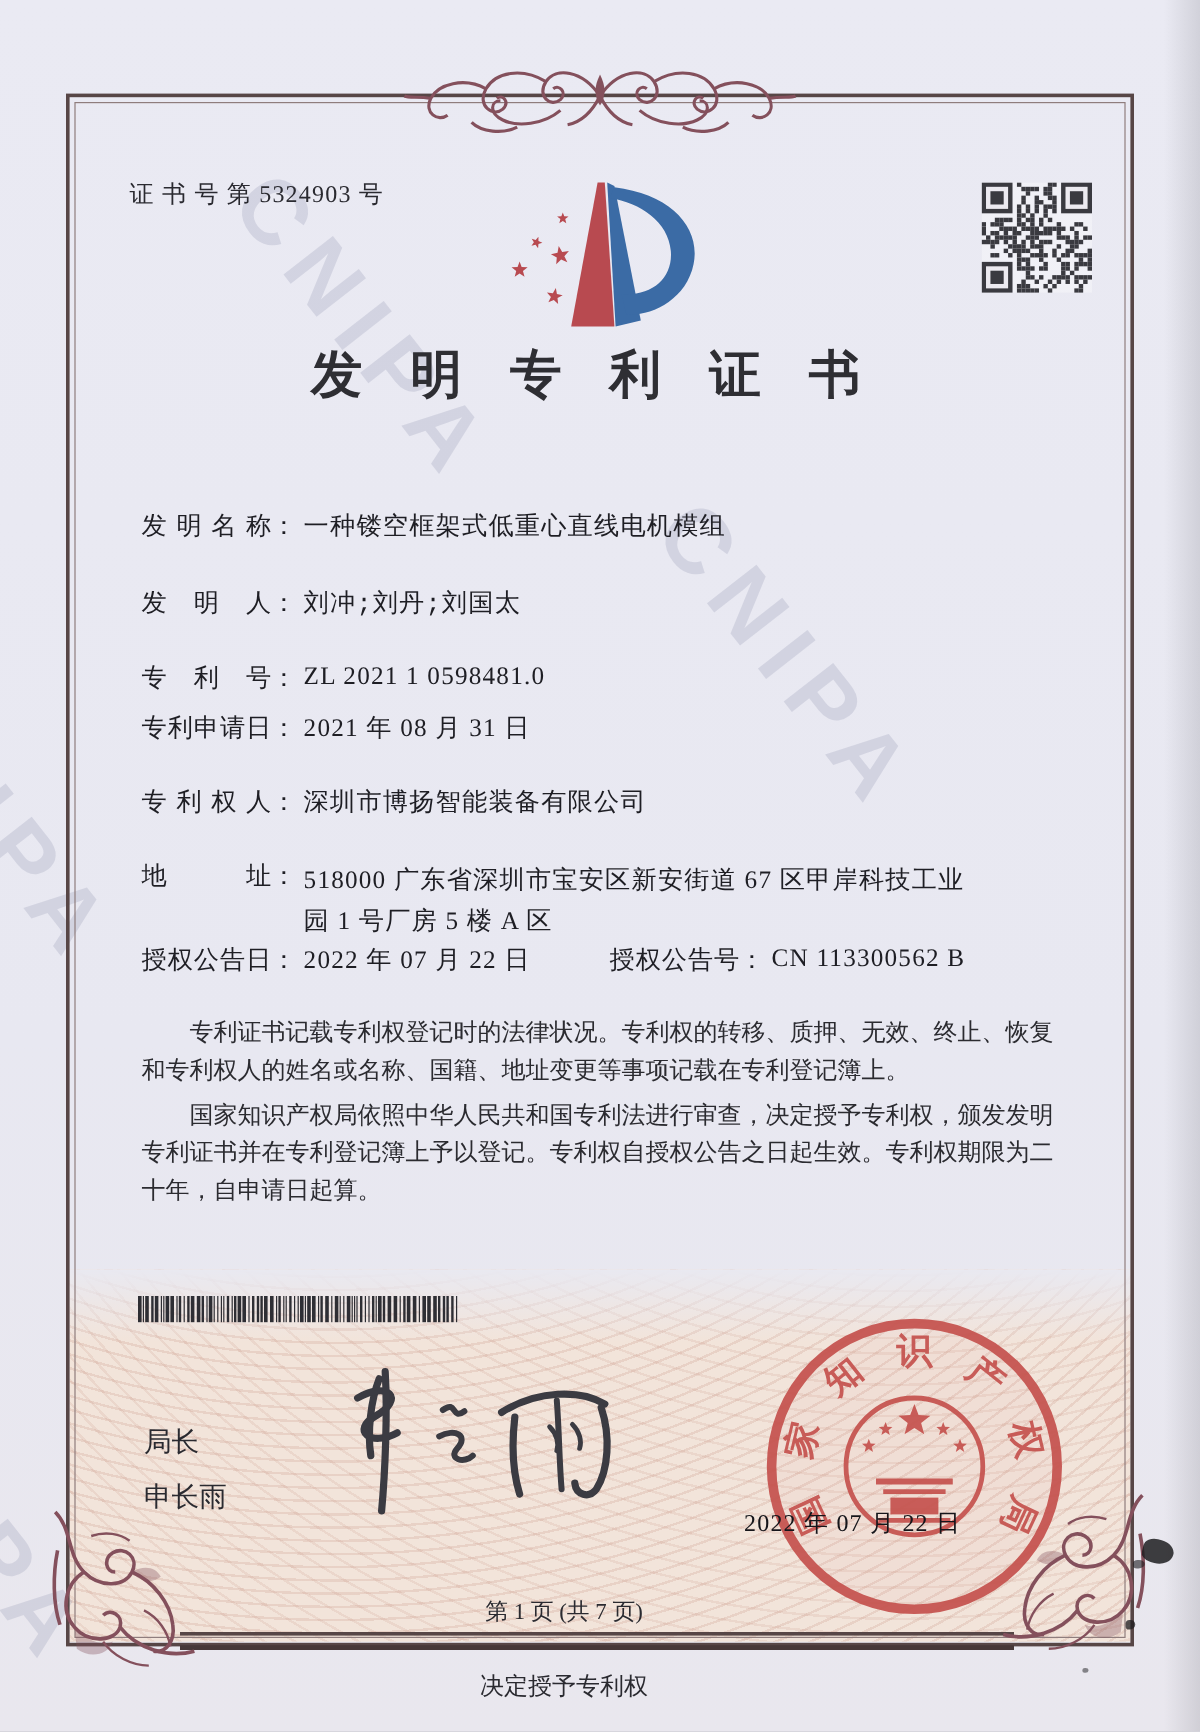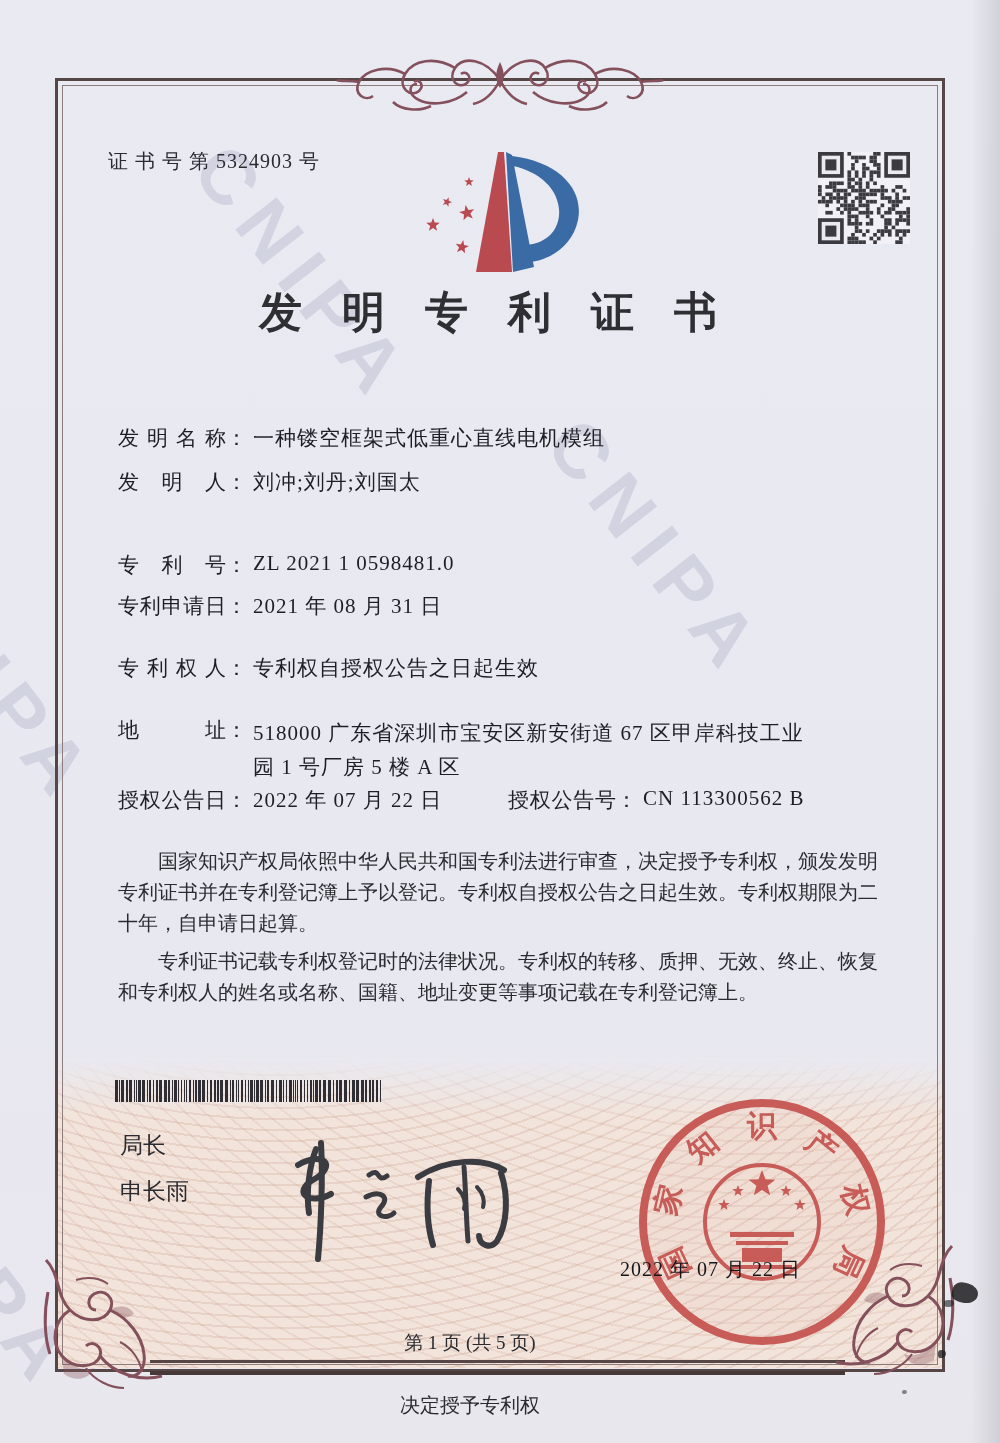--- a/index.html
+++ b/index.html
@@ -48,21 +48,21 @@
   .field-colon{display:inline-block;vertical-align:top;margin-right:6px;}
   .field-value{display:inline-block;letter-spacing:1px;vertical-align:top;}
   .addr-value{white-space:normal;width:640px;line-height:34px;}
   .field-row.second{left:508px;}
   
   .body-text{position:absolute;left:118px;top:846px;width:772px;font-size:20px;line-height:31px;color:#2b2b30;}
   .body-text p{margin:0 0 7px 0;text-indent:2em;}
   
   .barcode{position:absolute;left:115px;top:1080px;width:270px;height:22px;}
   
-  .officer{position:absolute;left:120px;top:1130px;font-size:23px;color:#2a2a30;}
+  .officer{position:absolute;left:120px;top:1186px;font-size:23px;color:#2a2a30;}
   .officer .name{margin-top:15px;}
   .signature{position:absolute;left:268px;top:1135px;width:262px;height:135px;color:#3b3b42;}
   
   .seal{position:absolute;left:632px;top:1092px;width:260px;height:260px;opacity:0.92;}
   .seal-date{position:absolute;left:620px;top:1256px;width:200px;font-size:20px;letter-spacing:1px;color:#15151a;}
   
   .page-num{position:absolute;left:0;top:1330px;width:940px;text-align:center;font-size:19px;color:#2a2a30;}
   .footer-note{position:absolute;left:0;top:1392px;width:940px;text-align:center;font-size:20px;color:#2a2a30;}
   
   .ornament-top{position:absolute;left:335px;top:50px;width:330px;height:64px;}
@@ -379,45 +379,45 @@
       <rect x="15" y="24" width="1" height="1" style="fill:var(--qr_ink)"></rect>
       <rect x="21" y="24" width="1" height="1" style="fill:var(--qr_ink)"></rect>
       <rect x="22" y="24" width="1" height="1" style="fill:var(--qr_ink)"></rect>
     </svg>
 
   <div class="title">发明专利证书</div>
 
   <div class="field-row" style="top:424px;">
     <span class="field-label">发明名称</span><span class="field-colon">：</span><span class="field-value">一种镂空框架式低重心直线电机模组</span>
   </div>
-  <div class="field-row" style="top:468px;">
+  <div class="field-row" style="top:488px;font-family:Liberation Mono, monospace;">
     <span class="field-label">发明人</span><span class="field-colon">：</span><span class="field-value">刘冲;刘丹;刘国太</span>
   </div>
   <div class="field-row" style="top:551px;">
     <span class="field-label">专利号</span><span class="field-colon">：</span><span class="field-value">ZL 2021 1 0598481.0</span>
   </div>
   <div class="field-row" style="top:592px;">
     <span class="field-label">专利申请日</span><span class="field-colon">：</span><span class="field-value">2021 年 08 月 31 日</span>
   </div>
   <div class="field-row" style="top:654px;">
-    <span class="field-label">专利权人</span><span class="field-colon">：</span><span class="field-value">专利权自授权公告之日起生效</span>
+    <span class="field-label">专利权人</span><span class="field-colon">：</span><span class="field-value">深圳市博扬智能装备有限公司</span>
   </div>
   <div class="field-row" style="top:716px;">
     <span class="field-label">地址</span><span class="field-colon">：</span><span class="field-value addr-value"><span>518000 广东省深圳市宝安区新安街道 67 区甲岸科技工业</span><br><span>园 1 号厂房 5 楼 A 区</span></span>
   </div>
   <div class="field-row" style="top:786px;">
     <span class="field-label">授权公告日</span><span class="field-colon">：</span><span class="field-value">2022 年 07 月 22 日</span>
   </div>
   <div class="field-row second" style="top:786px;">
     <span class="field-label">授权公告号</span><span class="field-colon">：</span><span class="field-value">CN 113300562 B</span>
   </div>
 
   <div class="body-text">
+    <p>专利证书记载专利权登记时的法律状况。专利权的转移、质押、无效、终止、恢复和专利权人的姓名或名称、国籍、地址变更等事项记载在专利登记簿上。</p>
     <p>国家知识产权局依照中华人民共和国专利法进行审查，决定授予专利权，颁发发明专利证书并在专利登记簿上予以登记。专利权自授权公告之日起生效。专利权期限为二十年，自申请日起算。</p>
-    <p>专利证书记载专利权登记时的法律状况。专利权的转移、质押、无效、终止、恢复和专利权人的姓名或名称、国籍、地址变更等事项记载在专利登记簿上。</p>
   </div>
 
   <svg class="barcode" id="barcode" viewBox="0 0 270 22" preserveAspectRatio="none">
       <rect x="0" y="0" width="3" height="22" style="fill:var(--barcode_ink)"></rect>
       <rect x="4" y="0" width="1" height="22" style="fill:var(--barcode_ink)"></rect>
       <rect x="6" y="0" width="3" height="22" style="fill:var(--barcode_ink)"></rect>
       <rect x="11" y="0" width="2" height="22" style="fill:var(--barcode_ink)"></rect>
       <rect x="14" y="0" width="3" height="22" style="fill:var(--barcode_ink)"></rect>
       <rect x="19" y="0" width="1" height="22" style="fill:var(--barcode_ink)"></rect>
       <rect x="21" y="0" width="1" height="22" style="fill:var(--barcode_ink)"></rect>
@@ -533,21 +533,21 @@
         <text x="0" y="0" font-size="30" font-weight="bold" text-anchor="middle" dominant-baseline="middle" transform="translate(39.5,108.6) rotate(-76.7)" style="fill:var(--seal_red);font-family:&quot;Liberation Serif&quot;,serif">家</text>
         <text x="0" y="0" font-size="30" font-weight="bold" text-anchor="middle" dominant-baseline="middle" transform="translate(72.3,57.0) rotate(-38.3)" style="fill:var(--seal_red);font-family:&quot;Liberation Serif&quot;,serif">知</text>
         <text x="0" y="0" font-size="30" font-weight="bold" text-anchor="middle" dominant-baseline="middle" transform="translate(130.0,37.0) rotate(0.0)" style="fill:var(--seal_red);font-family:&quot;Liberation Serif&quot;,serif">识</text>
         <text x="0" y="0" font-size="30" font-weight="bold" text-anchor="middle" dominant-baseline="middle" transform="translate(187.7,57.0) rotate(38.3)" style="fill:var(--seal_red);font-family:&quot;Liberation Serif&quot;,serif">产</text>
         <text x="0" y="0" font-size="30" font-weight="bold" text-anchor="middle" dominant-baseline="middle" transform="translate(220.5,108.6) rotate(76.7)" style="fill:var(--seal_red);font-family:&quot;Liberation Serif&quot;,serif">权</text>
         <text x="0" y="0" font-size="30" font-weight="bold" text-anchor="middle" dominant-baseline="middle" transform="translate(214.3,169.3) rotate(115.0)" style="fill:var(--seal_red);font-family:&quot;Liberation Serif&quot;,serif">局</text>
       </g>
   </svg>
   <div class="seal-date">2022 年 07 月 22 日</div>
 
-  <div class="page-num">第 1 页 (共 5 页)</div>
+  <div class="page-num">第 1 页 (共 7 页)</div>
   <div class="footer-note">决定授予专利权</div>
 
   <div class="edge-shadow"></div>
   <div class="blob b1"></div>
   <div class="blob b2"></div>
   <div class="blob b3"></div>
   <div class="blob b4"></div>
 
 </div>
 

